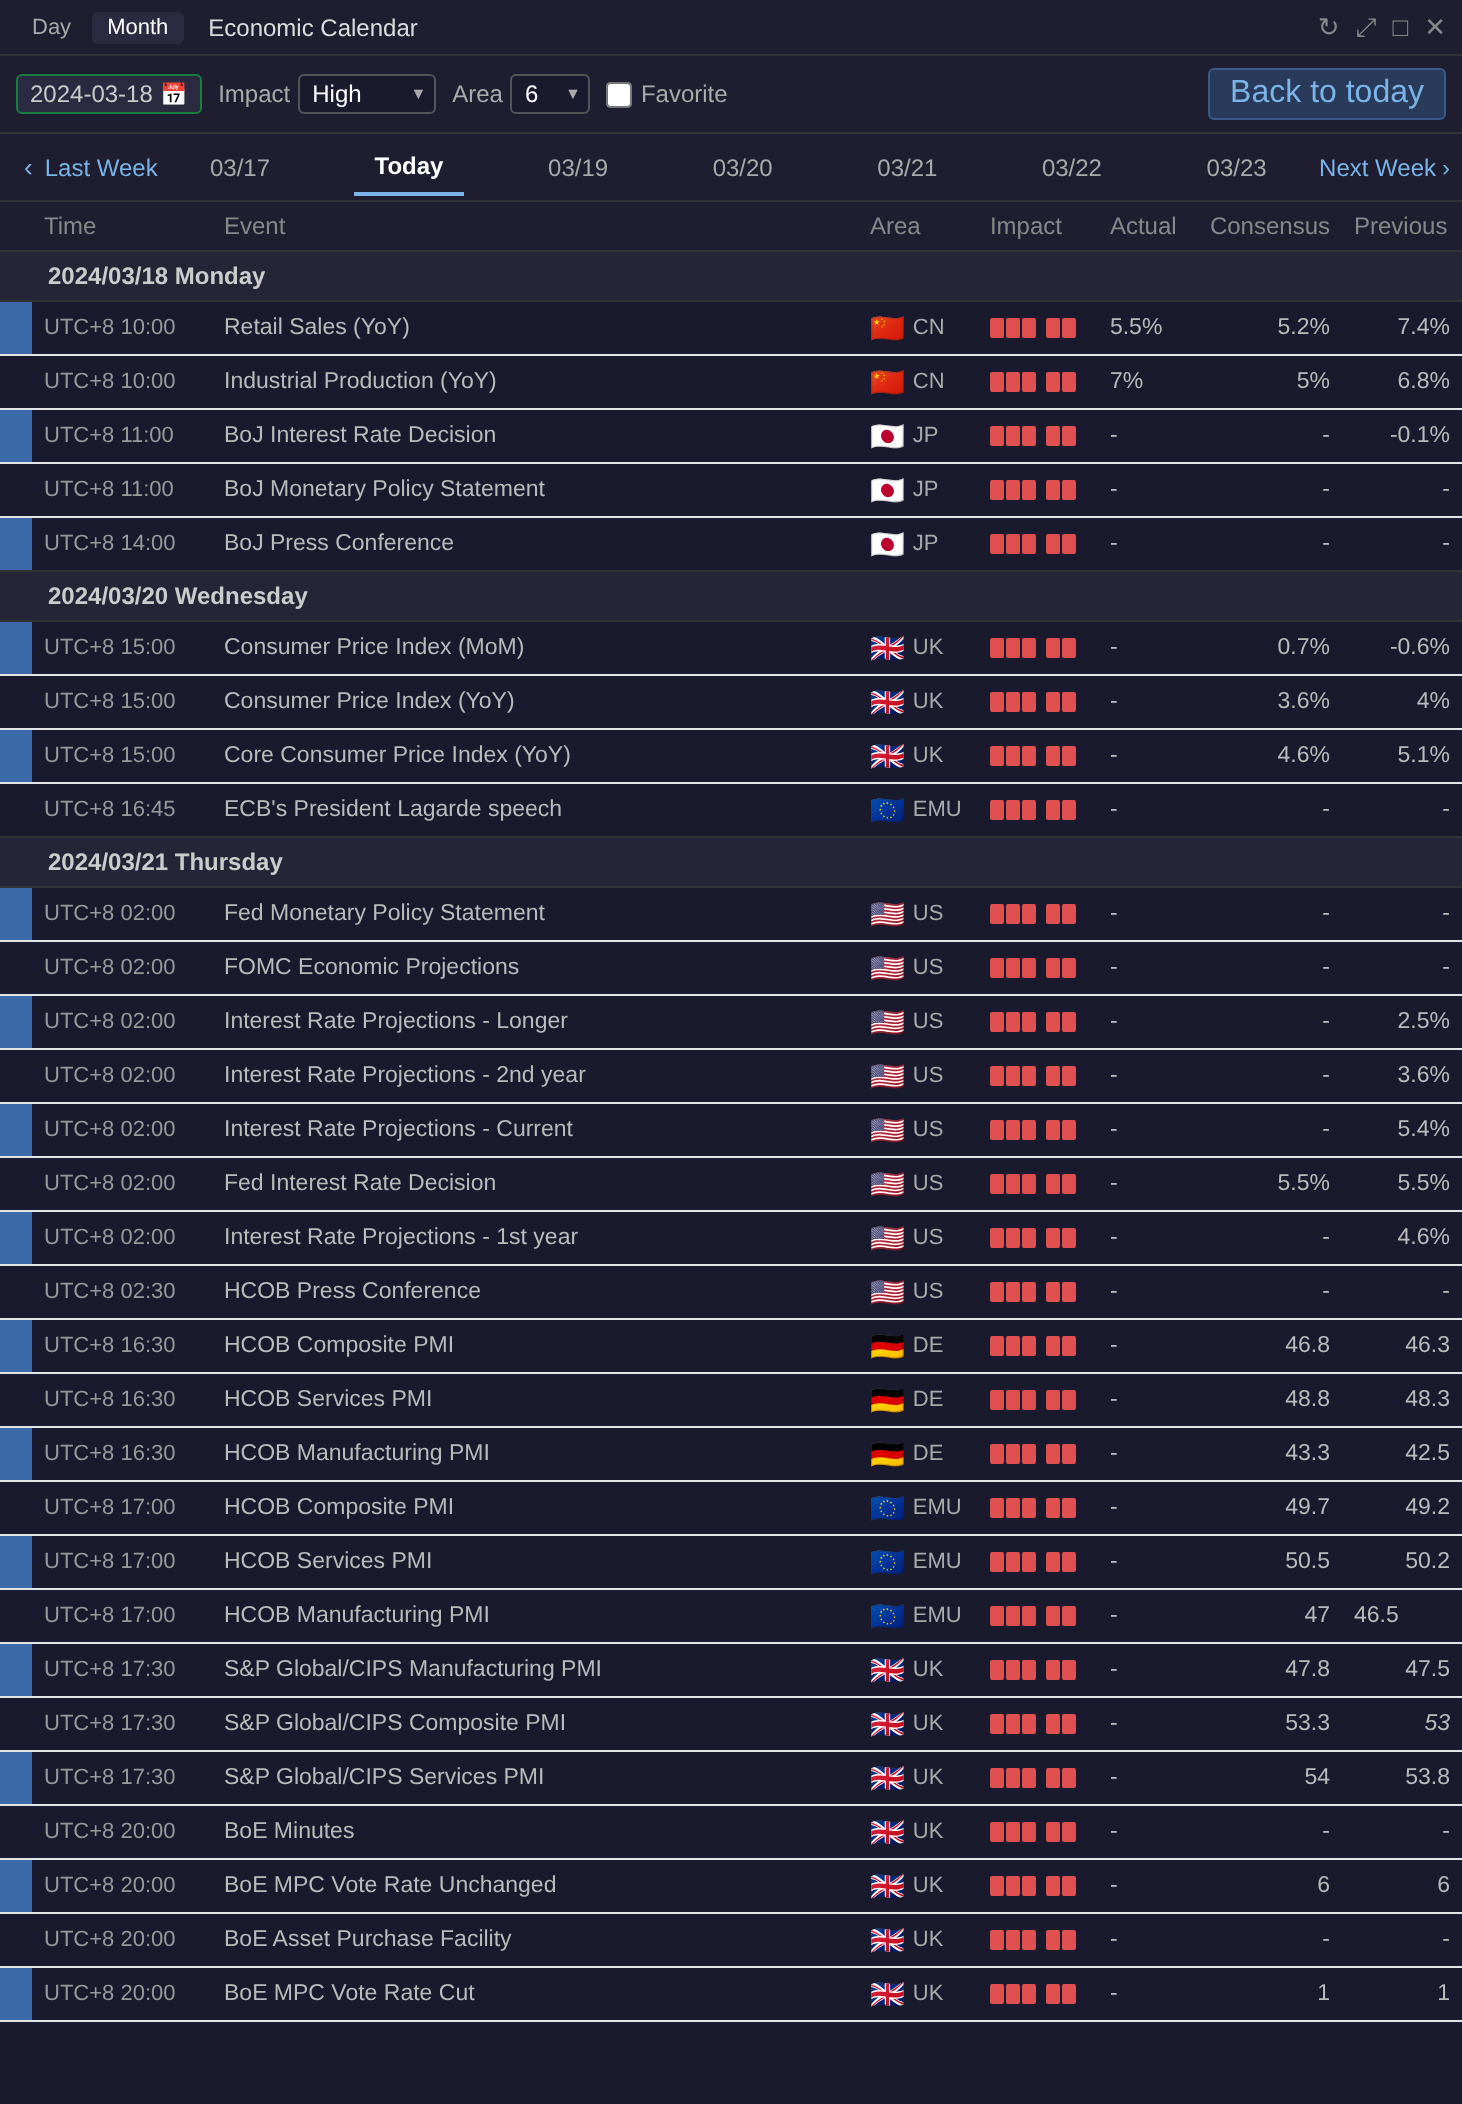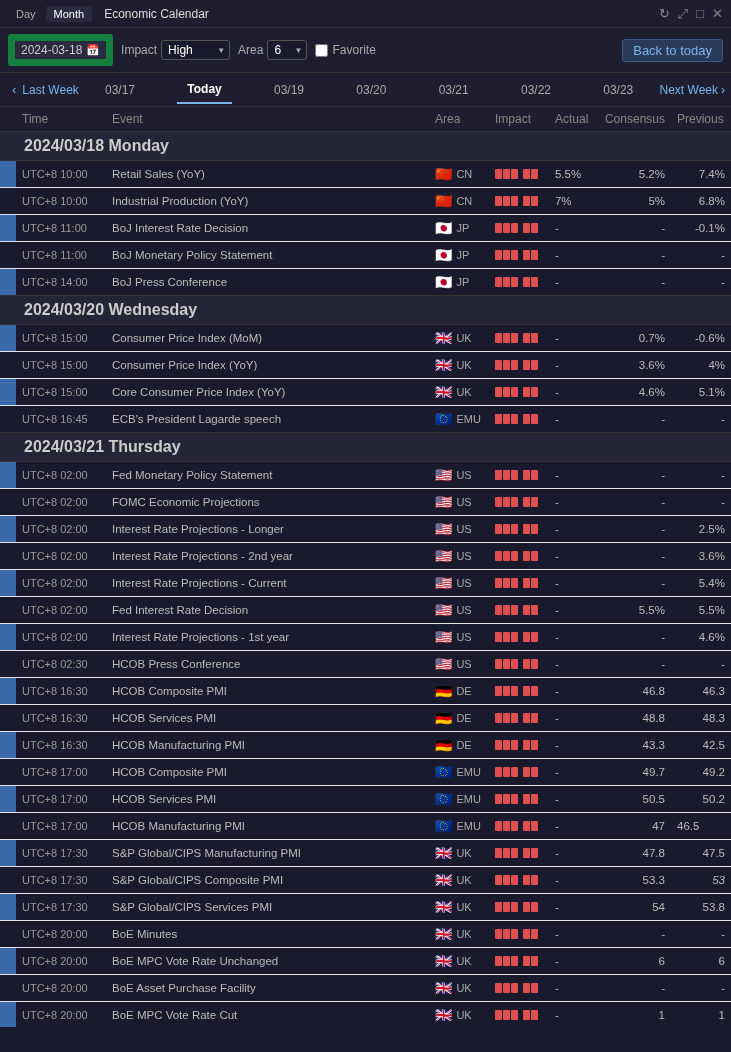--- a/index.html
+++ b/index.html
@@ -60,21 +60,21 @@
       display: flex;
       align-items: center;
       padding: 6px 8px;
       gap: 8px;
       border-bottom: 1px solid #333;
     }
     .date-input-wrap {
       display: flex;
       align-items: center;
       background: #2a2a40;
-      border: 7px solid #15803d;
+      border: 1px solid #15803d;
       border-radius: 3px;
       padding: 2px 6px;
       gap: 4px;
       color: #ccc;
       font-size: 12px;
     }
     .date-icon {
       font-size: 11px;
       color: #aaa;
     }
@@ -140,21 +140,21 @@
     }
     .fav-checkbox {
       cursor: pointer;
     }
     .back-today-btn {
       margin-left: auto;
       background: #2a3a5a;
       border: 1px solid #3a5a8a;
       border-radius: 3px;
       color: #7ab4e8;
-      font-size: 13px;
+      font-size: 16px;
       padding: 3px 10px;
       cursor: pointer;
     }
 
     
     .navbar {
       background: #1e1e30;
       display: flex;
       align-items: center;
       padding: 0 6px;
@@ -227,21 +227,21 @@
     .th-consensus {
       text-align: right;
     }
     .th-previous {
       text-align: right;
     }
 
     .day-header td {
       background: #252538;
       color: #ccc;
-      font-size: 16px;
+      font-size: 12px;
       font-weight: 600;
       padding: 5px 8px;
       border-top: 1px solid #333;
       border-bottom: 1px solid #333;
     }
 
     .event-row {
       border-bottom: 1px solid #e5e5e5;
     }
     .event-row td {

